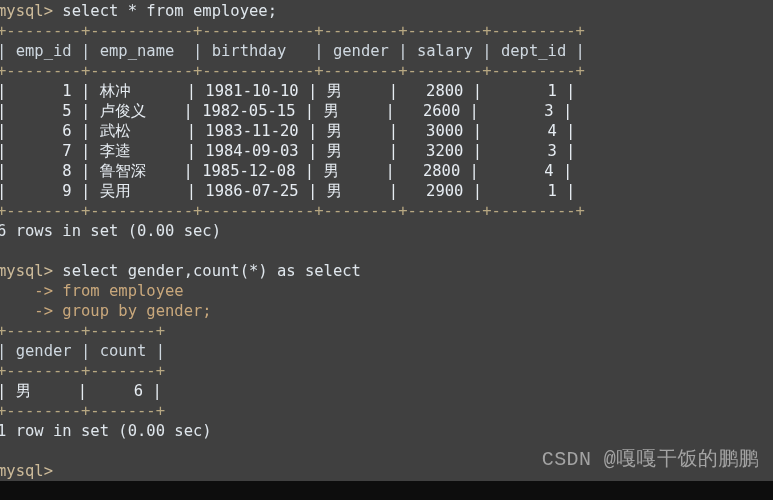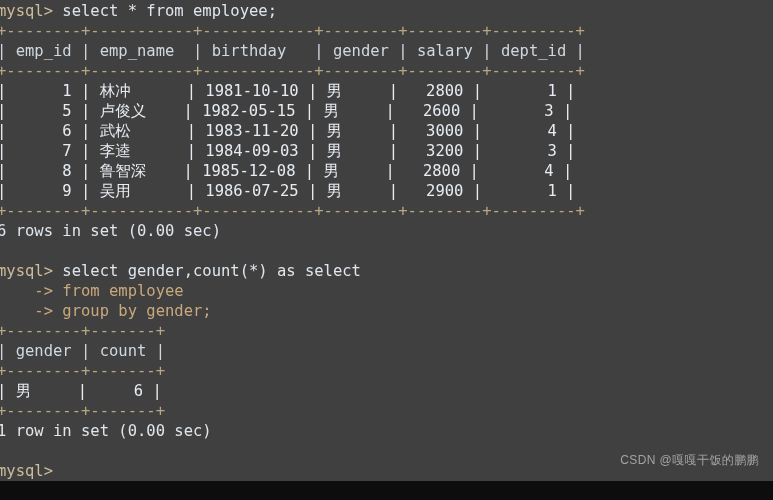--- a/index.html
+++ b/index.html
@@ -38,22 +38,22 @@
   .rule { color: #b8a882; }
   .hdr { color: #cfd8e0; }
   .cell { color: #e6ecf2; }
   .status { color: #dfe6ec; }
   .arrow { color: #c9a87c; }
 
   #watermark {
     position: absolute;
     right: 14px;
     bottom: 11px;
-    font-family: Liberation Sans, sans-serif;
-    font-size: 12px;
+    font-family: Liberation Mono, monospace;
+    font-size: 20px;
     color: #b9b9b9;
     opacity: .82;
     letter-spacing: .4px;
     white-space: pre;
   }
 </style>
 </head>
 <body>
 
 <div id="terminal">

